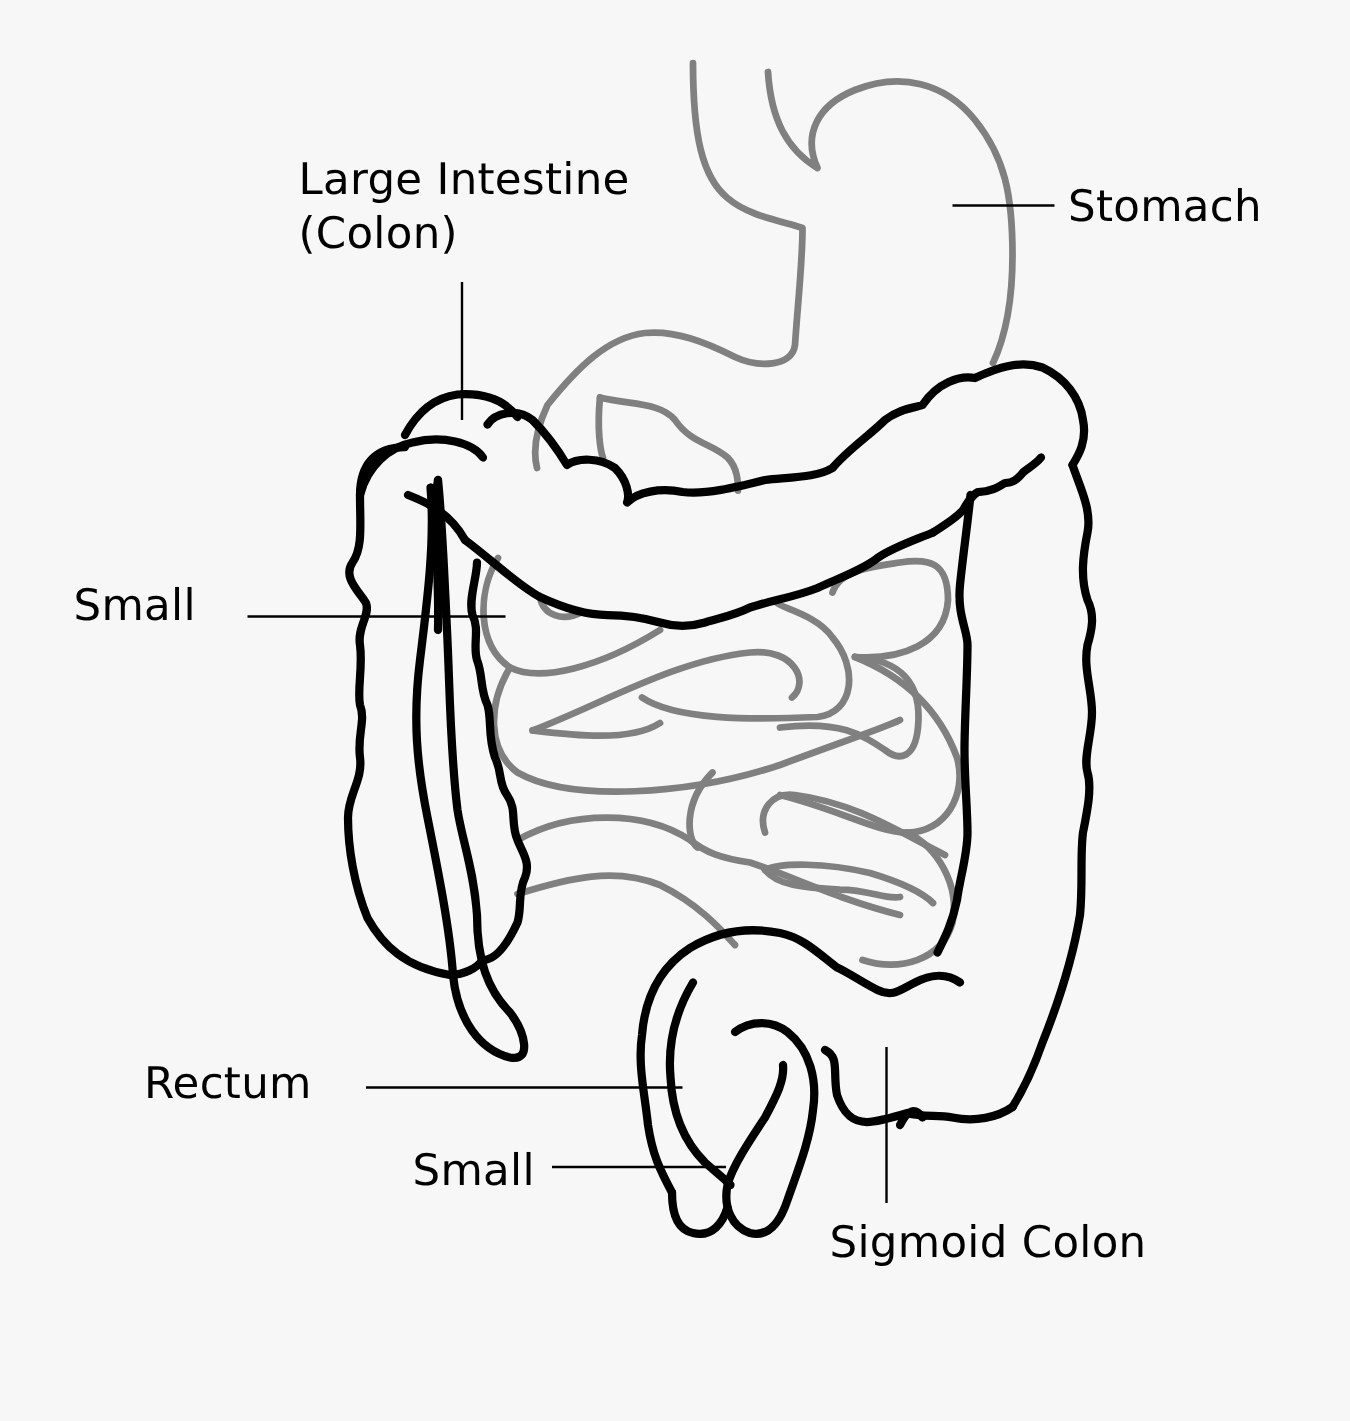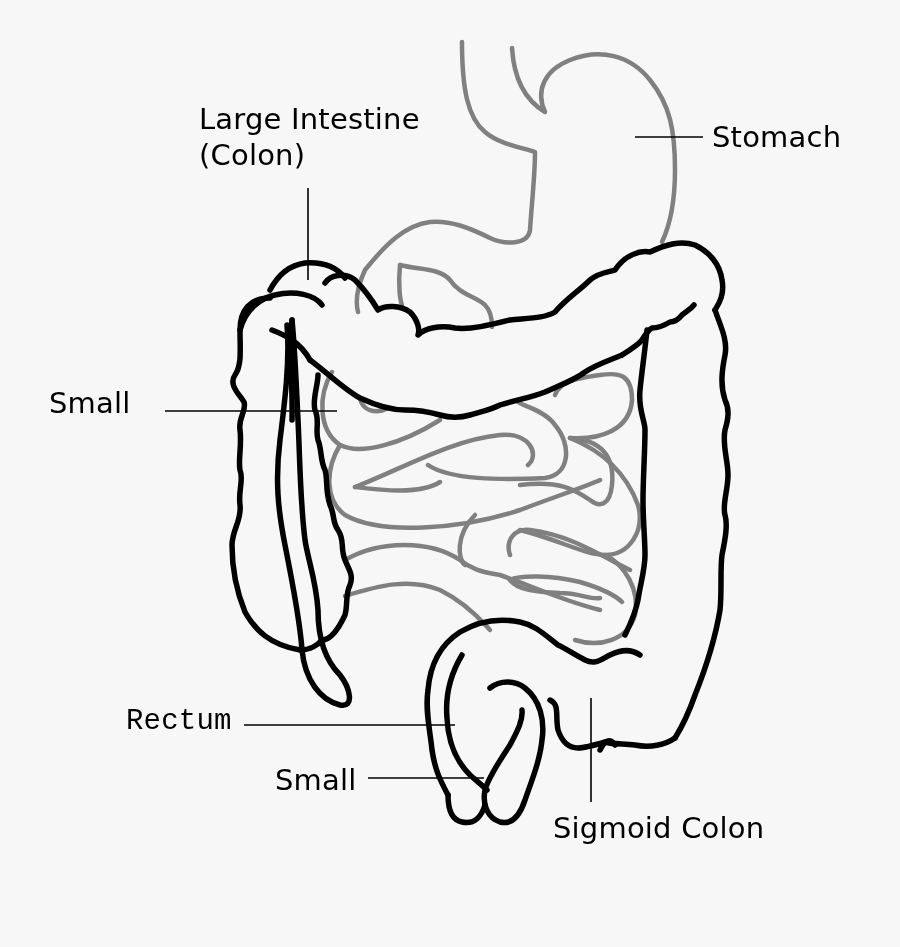--- a/index.html
+++ b/index.html
@@ -94,21 +94,21 @@
   </div>
 
   <div class="label" style="left:712px; top:119px;">
     <div>Stomach</div>
   </div>
 
   <div class="label" style="left:49px; top:385px;">
     <div>Small</div>
   </div>
 
-  <div class="label" style="left:126px; top:704px;font-family:Liberation Mono, monospace;">
+  <div class="label" style="left:96px; top:704px;">
     <div>Rectum</div>
   </div>
 
   <div class="label" style="left:275px; top:762px;">
     <div>Small</div>
   </div>
 
   <div class="label" style="left:553px; top:810px;text-align:right;">
     <div>Sigmoid Colon</div>
   </div>

